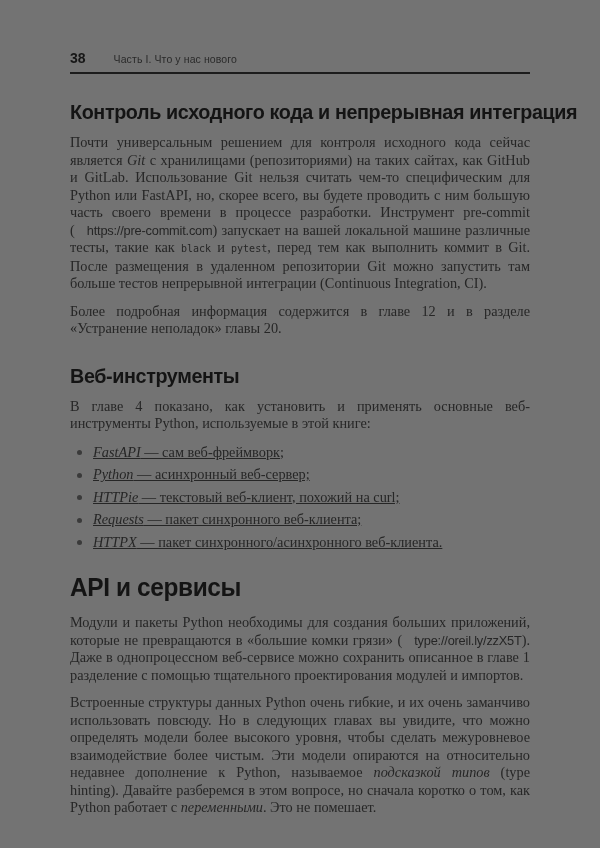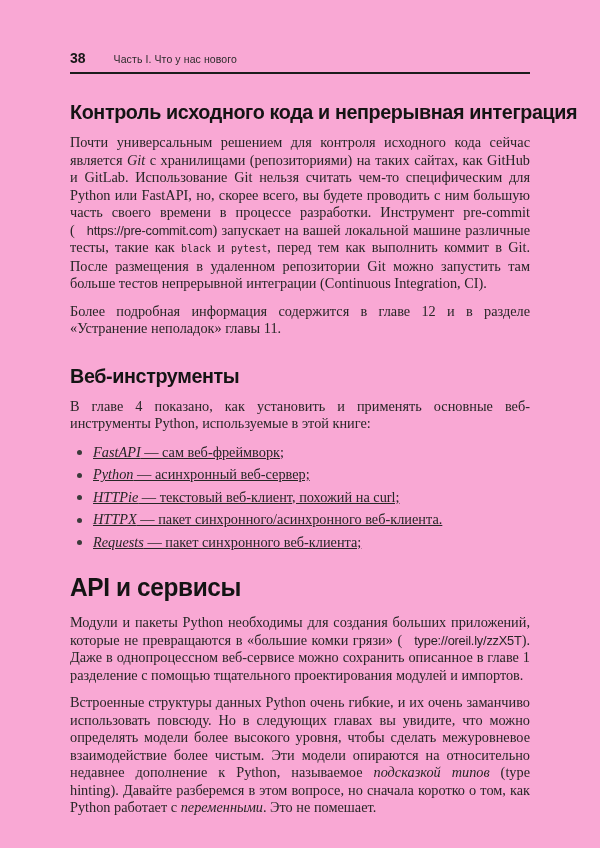--- a/index.html
+++ b/index.html
@@ -1,21 +1,21 @@
 <!DOCTYPE html>
 <html lang="ru"><head>
 <meta charset="utf-8">
 <style>
   html, body { margin: 0; padding: 0; background: #e9e9e9; }
   .page {
     position: relative;
     width: 600px;
     height: 848px;
     margin: 0 auto;
-    background: #f9a8d4;
+    background: #737373;
     box-sizing: border-box;
     padding: 50px 70px 0 70px;
     font-family: "Liberation Serif", serif;
     color: #272727;
     overflow: hidden;
   }
   
   .pg-header {
     display: flex;
     align-items: baseline;
@@ -92,35 +92,35 @@
 
   <header class="pg-header">
     <span class="pg-number">38</span>
     <span class="pg-running">Часть I. Что у нас нового</span>
   </header>
 
   <section>
     <h2 class="sect">Контроль исходного кода и непрерывная интеграция</h2>
     <div class="paras">
         <p><span>Почти универсальным решением для контроля исходного кода сейчас является </span><span class="s-i">Git</span><span> с хранилищами (репозиториями) на таких сайтах, как GitHub и GitLab. Использование Git нельзя считать чем-то специфическим для Python или FastAPI, но, скорее всего, вы будете проводить с ним большую часть своего времени в процессе разработки. Инструмент pre-commit (</span><span class="s-u">https://pre-commit.com</span><span>) запускает на вашей локальной машине различные тесты, такие как </span><span class="s-m">black</span><span> и </span><span class="s-m">pytest</span><span>, перед тем как выполнить коммит в Git. После размещения в удаленном репозитории Git можно запустить там больше тестов непрерывной интеграции (Continuous Integration, CI).</span></p>
-        <p><span>Более подробная информация содержится в главе 12 и в разделе «Устранение неполадок» главы 11.</span></p>
+        <p><span>Более подробная информация содержится в главе 12 и в разделе «Устранение неполадок» главы 20.</span></p>
       </div>
   </section>
 
   <section>
     <h2 class="sect">Веб-инструменты</h2>
     <div class="paras">
         <p><span>В главе 4 показано, как установить и применять основные веб-инструменты Python, используемые в этой книге:</span></p>
       </div>
     <ul class="tools">
         <li><span class="s-i">FastAPI</span><span> — сам веб-фреймворк;</span></li>
         <li><span class="s-i">Python</span><span> — асинхронный веб-сервер;</span></li>
         <li><span class="s-i">HTTPie</span><span> — текстовый веб-клиент, похожий на curl;</span></li>
+        <li><span class="s-i">Requests</span><span> — пакет синхронного веб-клиента;</span></li>
         <li><span class="s-i">HTTPX</span><span> — пакет синхронного/асинхронного веб-клиента.</span></li>
-        <li><span class="s-i">Requests</span><span> — пакет синхронного веб-клиента;</span></li>
       </ul>
   </section>
 
   <section>
     <h1 class="sect">API и сервисы</h1>
     <div class="paras">
         <p><span>Модули и пакеты Python необходимы для создания больших приложений, которые не превращаются в «большие комки грязи» (</span><span class="s-u">type://oreil.ly/zzX5T</span><span>). Даже в однопроцессном веб-сервисе можно сохранить описанное в главе 1 разделение с помощью тщательного проектирования модулей и импортов.</span></p>
         <p><span>Встроенные структуры данных Python очень гибкие, и их очень заманчиво использовать повсюду. Но в следующих главах вы увидите, что можно определять модели более высокого уровня, чтобы сделать межуровневое взаимодействие более чистым. Эти модели опираются на относительно недавнее дополнение к Python, называемое </span><span class="s-i">подсказкой типов</span><span> (type hinting). Давайте разберемся в этом вопросе, но сначала коротко о том, как Python работает с </span><span class="s-i">переменными</span><span>. Это не помешает.</span></p>
       </div>
   </section>

